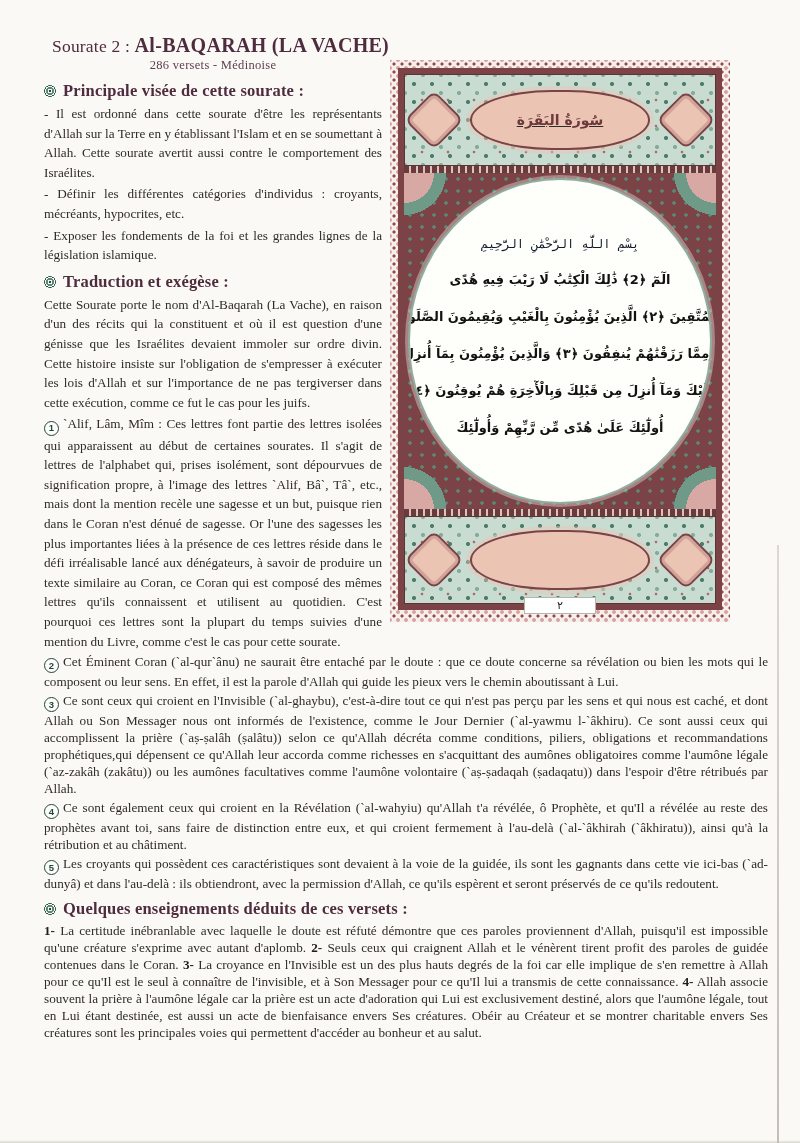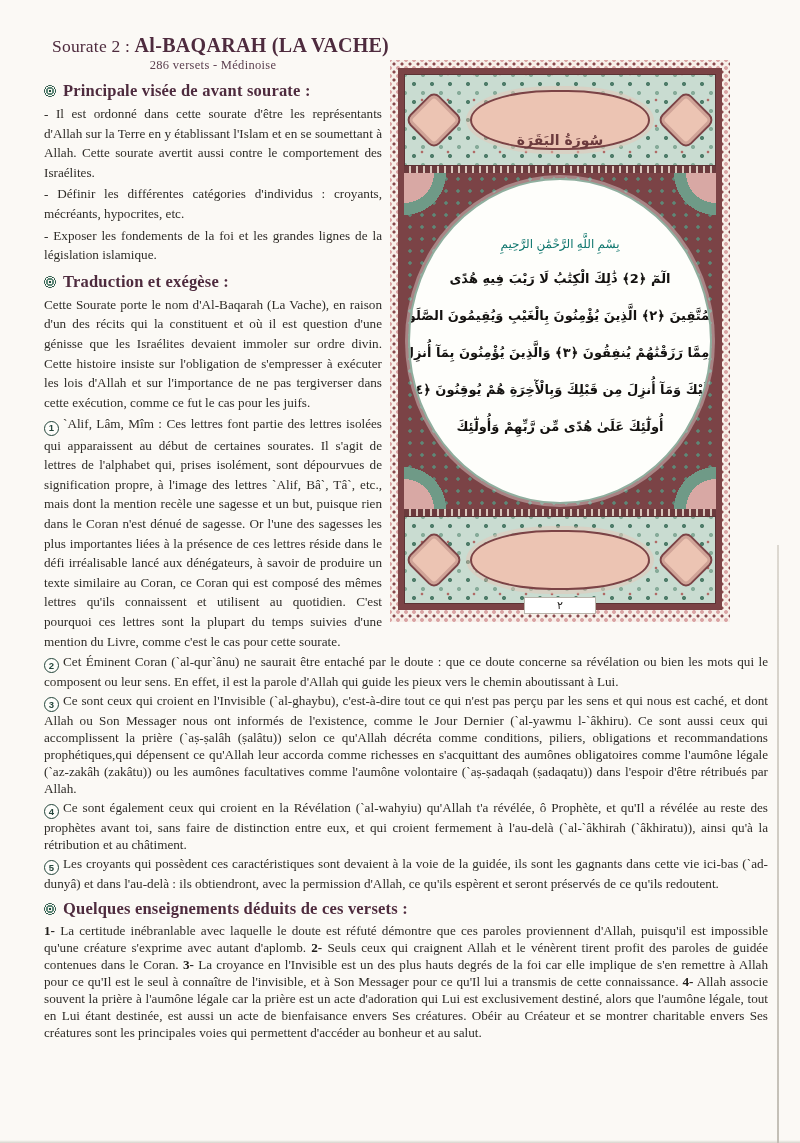--- a/index.html
+++ b/index.html
@@ -51,21 +51,21 @@
       radial-gradient(circle,#b06a66 1px,transparent 1.7px);
     background-size:18px 18px,18px 18px,26px 26px;
     background-position:0 0,9px 9px,4px 12px;
   }
   .qp-panel.bottom{height:86px;}
   .qp-cart{
     position:absolute;left:50%;top:50%;transform:translate(-50%,-50%);
     width:176px;height:56px;
     background:#ecc4b3;border:2px solid #7b4346;border-radius:50%/55%;
     box-shadow:0 0 0 4px rgba(236,196,179,.45);
-    display:flex;align-items:flex-end;justify-content:center;
+    display:flex;align-items:center;justify-content:center;text-decoration:underline;
   }
   .qp-cart .ar{
     font-family:"DejaVu Sans",sans-serif;direction:rtl;
     font-size:14px;font-weight:bold;color:#6b3a3d;
   }
   .qp-orn{
     position:absolute;top:50%;width:38px;height:38px;
     background:#ecc4b3;border:2px solid #7b4346;border-radius:8px;
     transform:translateY(-50%) rotate(45deg);
     box-shadow:inset 0 0 0 3px rgba(123,67,70,.25);
@@ -89,22 +89,22 @@
   }
   .qp-circle{
     position:absolute;left:50%;top:50%;transform:translate(-50%,-50%);
     width:300px;height:322px;border-radius:50%;
     background:#fefefb;border:2px solid #8fae9e;
     box-shadow:0 0 0 3px rgba(254,254,251,.35);
     display:flex;flex-direction:column;align-items:center;justify-content:center;
     overflow:hidden;
   }
   .qp-bismillah{
-    font-family:Liberation Sans, sans-serif;direction:rtl;
-    font-size:12px;color:#0f766e;margin-bottom:9px;white-space:nowrap;
+    font-family:Liberation Mono, monospace;direction:rtl;
+    font-size:12px;color:#0f172a;margin-bottom:9px;white-space:nowrap;
   }
   .qp-vline{
     font-family:"DejaVu Sans",sans-serif;direction:rtl;
     font-size:13px;font-weight:bold;color:#141210;
     line-height:37px;white-space:nowrap;
   }
   .qp-num{
     position:relative;z-index:2;
     margin:-13px auto 0;width:70px;
     background:#fff;border:1px solid #b9b4ab;
@@ -176,21 +176,21 @@
         <div class="qp-cart"></div>
         <div class="qp-orn right"></div>
       </div>
     </div>
     <div class="qp-num">٢</div>
   </figure>
 
   <h1><span class="t-pre">Sourate 2 :</span> <span class="t-main">Al-BAQARAH (LA VACHE)</span></h1>
   <div class="subtitle">286 versets - Médinoise</div>
 
-  <h2><span class="sec-dot"></span><span>Principale visée de avant sourate :</span></h2>
+  <h2><span class="sec-dot"></span><span>Principale visée de cette sourate :</span></h2>
   <p>- Il est ordonné dans cette sourate d'être les représentants d'Allah sur la Terre en y établissant l'Islam et en se soumettant à Allah. Cette sourate avertit aussi contre le comportement des Israélites.</p>
   <p>- Définir les différentes catégories d'individus : croyants, mécréants, hypocrites, etc.</p>
   <p>- Exposer les fondements de la foi et les grandes lignes de la législation islamique.</p>
 
   <h2><span class="sec-dot"></span><span>Traduction et exégèse :</span></h2>
   <p>Cette Sourate porte le nom d'Al-Baqarah (La Vache), en raison d'un des récits qui la constituent et où il est question d'une génisse que les Israélites devaient immoler sur ordre divin. Cette histoire insiste sur l'obligation de s'empresser à exécuter les lois d'Allah et sur l'importance de ne pas tergiverser dans cette exécution, comme ce fut le cas pour les juifs.</p>
 
   <p class="vpara"><span class="vnum">1</span><span>`Alif, Lâm, Mîm : Ces lettres font partie des lettres isolées qui apparaissent au début de certaines sourates. Il s'agit de lettres de l'alphabet qui, prises isolément, sont dépourvues de signification propre, à l'image des lettres `Alif, Bâ`, Tâ`, etc., mais dont la mention recèle une sagesse et un but, puisque rien dans le Coran n'est dénué de sagesse. Or l'une des sagesses les plus importantes liées à la présence de ces lettres réside dans le défi irréalisable lancé aux dénégateurs, à savoir de produire un texte similaire au Coran, ce Coran qui est composé des mêmes lettres qu'ils connaissent et utilisent au quotidien. C'est pourquoi ces lettres sont la plupart du temps suivies d'une mention du Livre, comme c'est le cas pour cette sourate.</span></p>
   <div class="fw">
     <p class="vpara"><span class="vnum">2</span><span>Cet Éminent Coran (`al-qur`ânu) ne saurait être entaché par le doute : que ce doute concerne sa révélation ou bien les mots qui le composent ou leur sens. En effet, il est la parole d'Allah qui guide les pieux vers le chemin aboutissant à Lui.</span></p>

